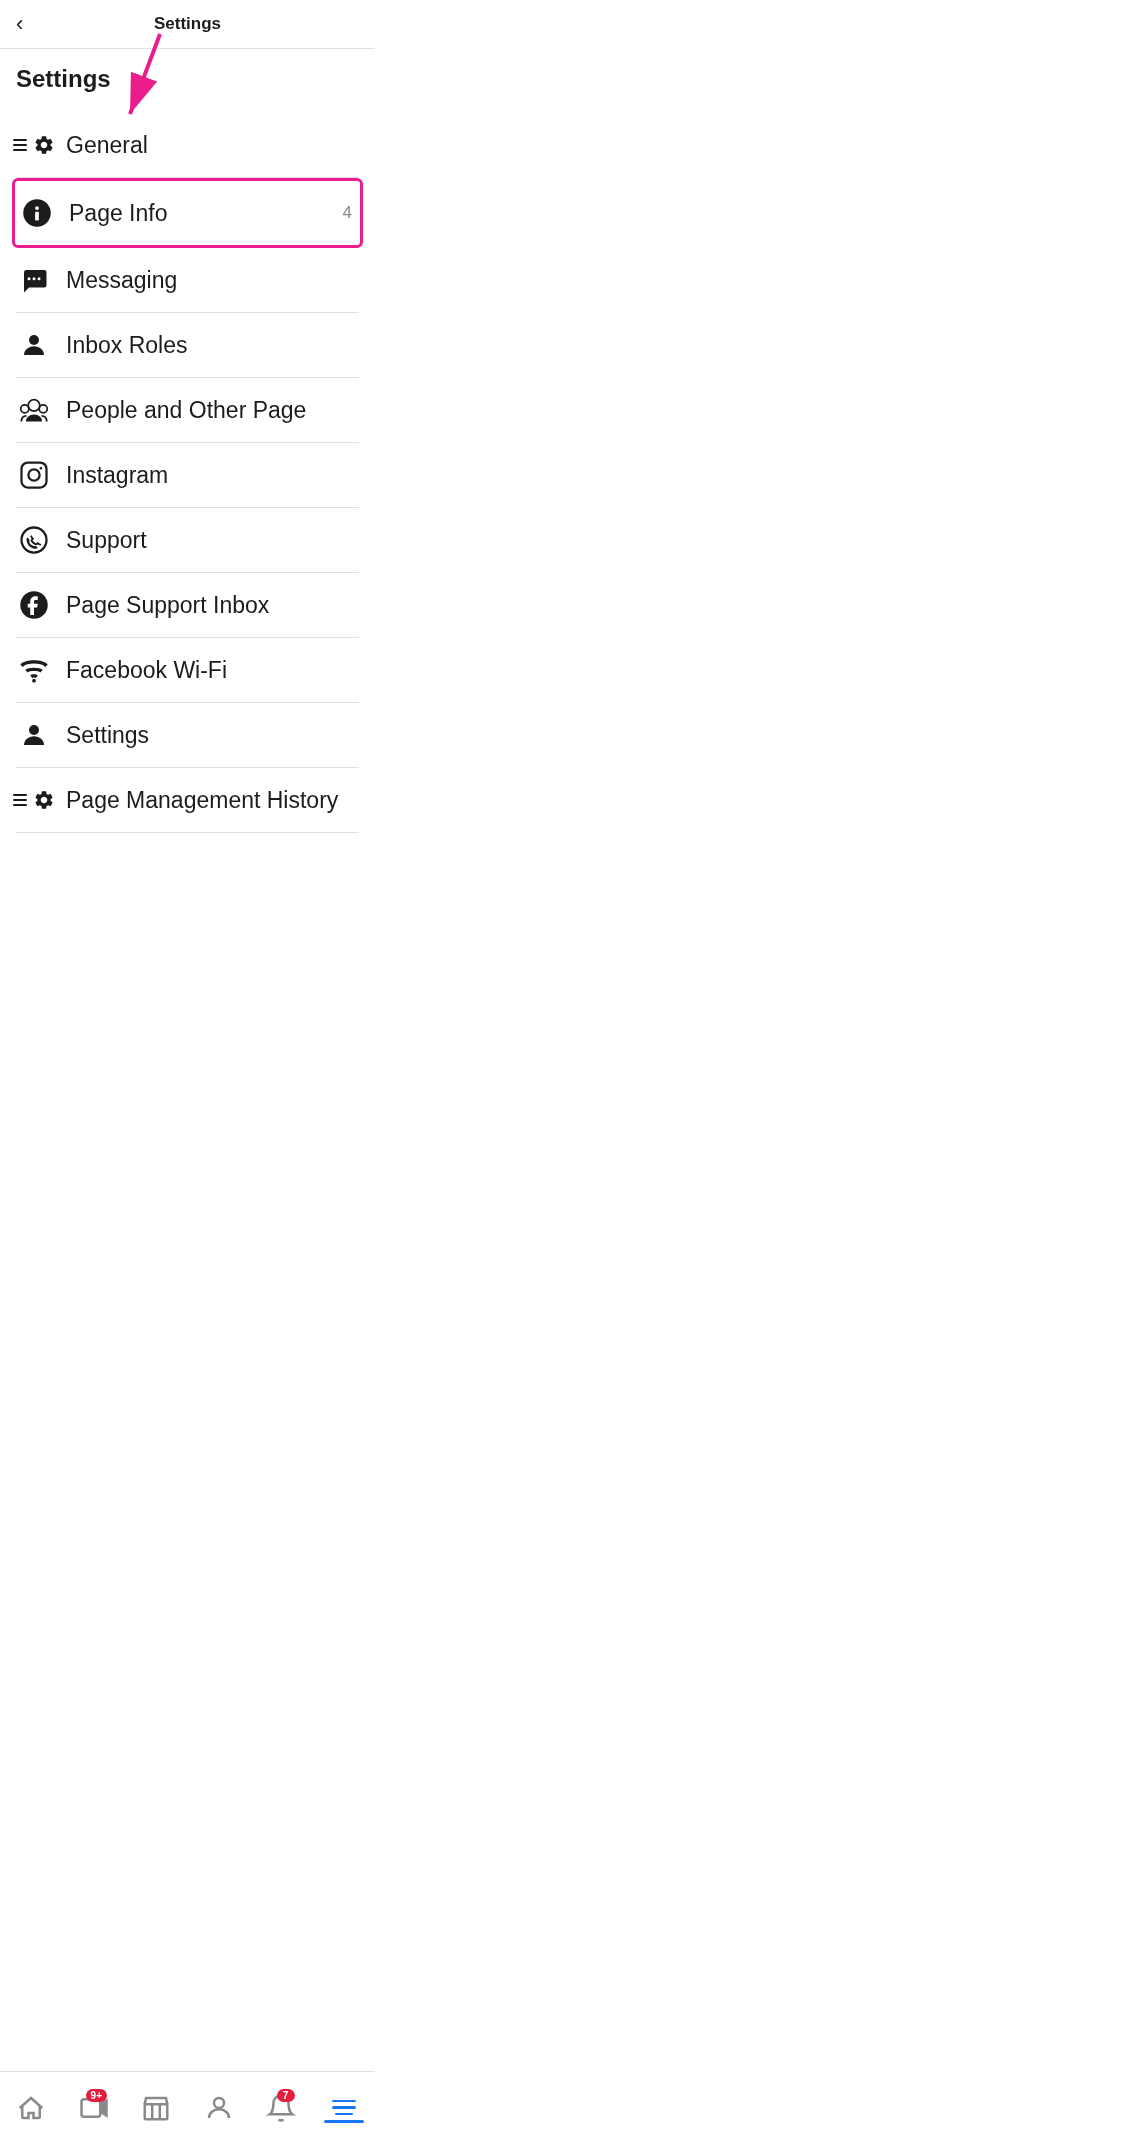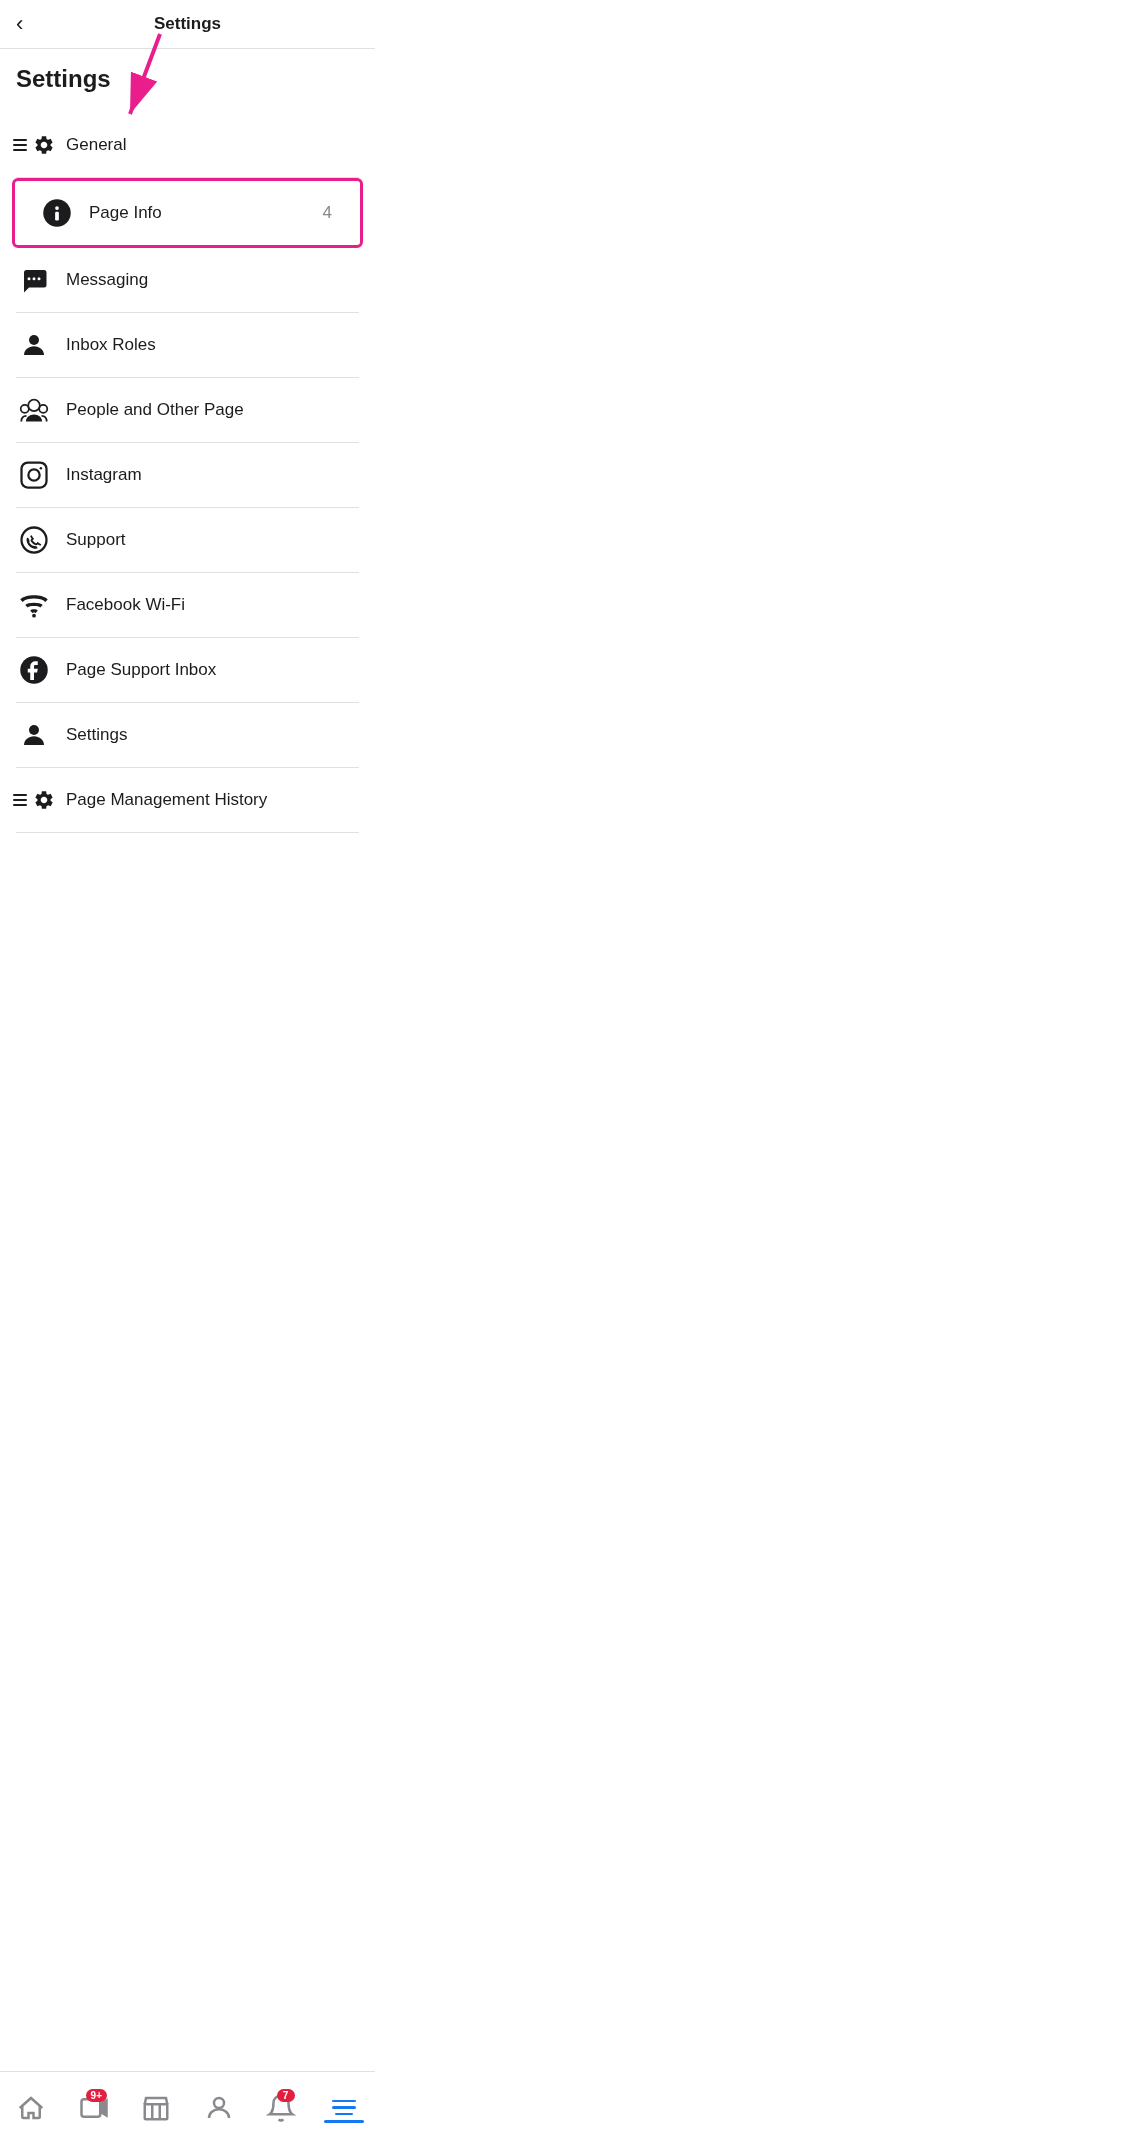--- a/index.html
+++ b/index.html
@@ -72,41 +72,41 @@
       border-bottom: 1px solid #e0e0e0;
       cursor: pointer;
       position: relative;
     }
     .settings-item:first-child {
       border-top: none;
     }
     .settings-item.highlighted {
       border: 3px solid #e91e8c;
       border-radius: 6px;
-      padding: 14px 24px;
+      padding: 14px 4px;
       margin: 0 -4px;
     }
     .settings-item.highlighted .item-badge {
       color: #8a8a8e;
       font-size: 17px;
       margin-left: auto;
       padding-right: 4px;
     }
     .item-icon {
       width: 36px;
       height: 36px;
       display: flex;
       align-items: center;
       justify-content: center;
       margin-right: 14px;
       flex-shrink: 0;
       font-size: 26px;
     }
     .item-label {
-      font-size: 17px;
+      font-size: 23px;
       color: #1c1c1e;
       font-weight: 400;
     }
 
     
     svg.icon-svg {
       width: 30px;
       height: 30px;
     }
 
@@ -273,37 +273,37 @@
           <svg width="30" height="30" viewBox="0 0 24 24" fill="none">
             <circle cx="12" cy="12" r="10" stroke="#1c1c1e" stroke-width="1.8" fill="none"></circle>
             <path d="M8 13.5c1 2 3 3.5 6 3.5l1 1.5-1.5.5c-4 0-7.5-3.5-7.5-7.5l.5-1.5 1.5 1 .5 2.5z" fill="#1c1c1e"></path>
             <path d="M9.5 8.5c.5 1 1 2 1.5 2.5-.5.5-1 1-1 1.5 1 1.5 2 2.5 3.5 3 .5 0 1-.5 1.5-1 .5.5 1.5 1 2.5 1.5" stroke="#1c1c1e" stroke-width="1.5" fill="none"></path>
           </svg>
         </div>
         <span class="item-label">Support</span>
       </li>
       <li class="settings-item">
         <div class="item-icon">
+          <svg width="30" height="30" viewBox="0 0 24 24">
+            <circle cx="12" cy="12" r="11" fill="#1c1c1e"></circle>
+            <path d="M15 8h-2a1 1 0 00-1 1v2h3l-.5 3H12v6h-3v-6H7v-3h2V9a4 4 0 014-4h2v3z" fill="#fff"></path>
+          </svg>
+        </div>
+        <span class="item-label">Page Support Inbox</span>
+      </li>
+      <li class="settings-item">
+        <div class="item-icon">
           <svg width="30" height="30" viewBox="0 0 24 24" fill="#1c1c1e">
             <path d="M1 7.5C5 3 19 3 23 7.5L21 9.5C17.5 6 6.5 6 3 9.5L1 7.5z"></path>
             <path d="M5 12c2-2.5 12-2.5 14 0L17 14c-1.5-1.5-8.5-1.5-10 0L5 12z"></path>
             <path d="M9 16.5c1-1.5 5-1.5 6 0L13 18.5 12 17.5 11 18.5 9 16.5z"></path>
             <circle cx="12" cy="20.5" r="1.5"></circle>
           </svg>
         </div>
         <span class="item-label">Facebook Wi-Fi</span>
-      </li>
-      <li class="settings-item">
-        <div class="item-icon">
-          <svg width="30" height="30" viewBox="0 0 24 24">
-            <circle cx="12" cy="12" r="11" fill="#1c1c1e"></circle>
-            <path d="M15 8h-2a1 1 0 00-1 1v2h3l-.5 3H12v6h-3v-6H7v-3h2V9a4 4 0 014-4h2v3z" fill="#fff"></path>
-          </svg>
-        </div>
-        <span class="item-label">Page Support Inbox</span>
       </li>
       <li class="settings-item">
         <div class="item-icon">
           <svg width="30" height="30" viewBox="0 0 24 24" fill="#1c1c1e">
             <circle cx="12" cy="8" r="4"></circle>
             <path d="M4 20c0-4 3.6-7 8-7s8 3 8 7"></path>
           </svg>
         </div>
         <span class="item-label">Settings</span>
       </li>

